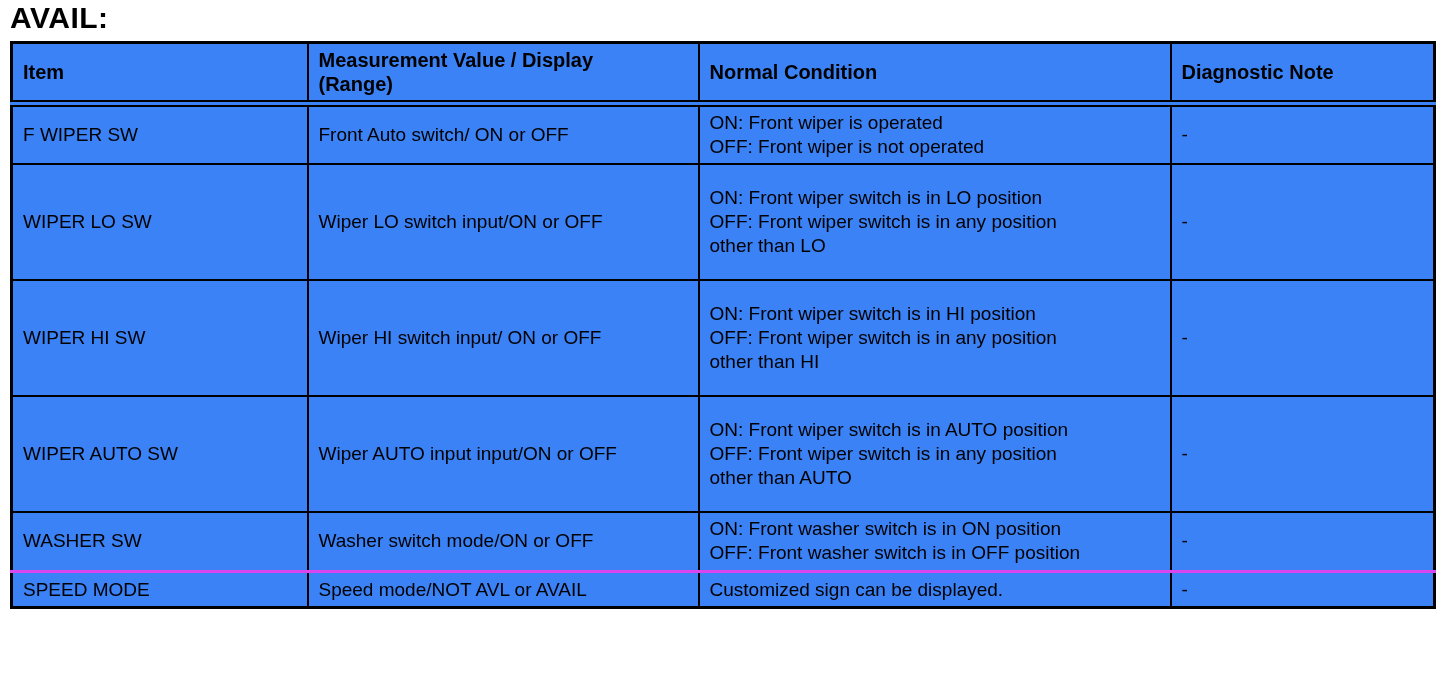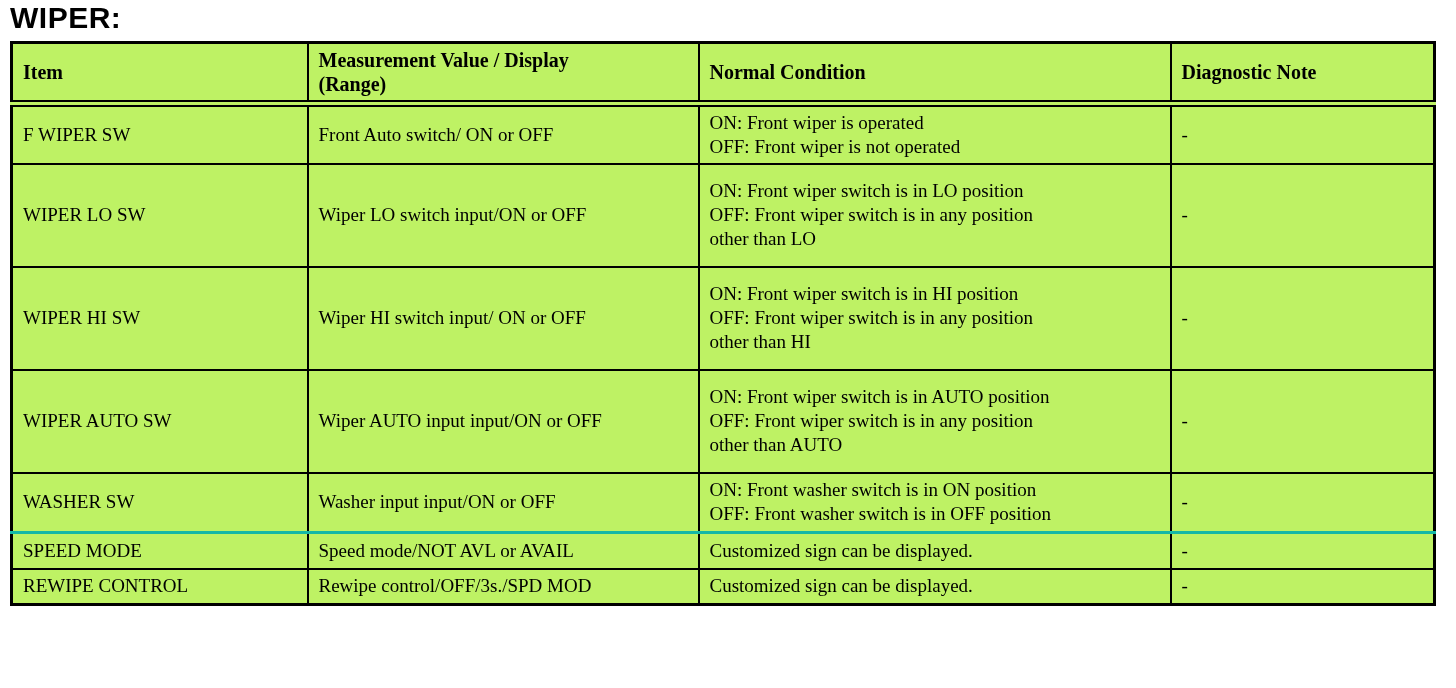--- a/index.html
+++ b/index.html
@@ -21,22 +21,21 @@
     font-size: 30px;
     font-weight: bold;
     letter-spacing: 0.5px;
     margin: 0 0 7px 0;
     line-height: 1.05;
   }
   table.spec-table {
     border-collapse: collapse;
     table-layout: fixed;
     width: 1423px;
-    background: #bef264;
-    font-family: Liberation Serif, serif;
+    background: #3b82f6;
   }
   table.spec-table th,
   table.spec-table td {
     border: 2px solid #000000;
     padding: 4px 10px;
     font-size: 19px;
     line-height: 24px;
     vertical-align: middle;
     text-align: left;
     white-space: pre-line;
@@ -53,30 +52,30 @@
     height: 58px;
   }
   th.col-normal { text-align: center; }
   
   col.c-item { width: 296px; }
   col.c-meas { width: 391px; }
   col.c-norm { width: 472px; }
   col.c-note { width: 264px; }
   
   tr.r-2line td { height: 60px; }
-  tr.r-3line td { height: 103px; }
+  tr.r-3line td { height: 116px; }
   tr.r-1line td { height: 36px; }
-  tr.r-thicktop td { border-top: 3px solid #14b8a6; }
+  tr.r-thicktop td { border-top: 3px solid #d946ef; }
   td.cell-item-indent { padding-left: 17px; }
 </style>
 </head>
 <body>
 
 <div class="page">
-  <h1 class="doc-title">WIPER:</h1>
+  <h1 class="doc-title">AVAIL:</h1>
 
   <table class="spec-table">
     <colgroup>
       <col class="c-item">
       <col class="c-meas">
       <col class="c-norm">
       <col class="c-note">
     </colgroup>
     <thead>
       <tr>
@@ -114,32 +113,26 @@
       <tr class="r-3line">
         <td>WIPER AUTO SW</td>
         <td>Wiper AUTO input input/ON or OFF</td>
         <td>ON: Front wiper switch is in AUTO position
 OFF: Front wiper switch is in any position
 other than AUTO</td>
         <td>-</td>
       </tr>
       <tr class="r-2line">
         <td>WASHER SW</td>
-        <td>Washer input input/ON or OFF</td>
+        <td>Washer switch mode/ON or OFF</td>
         <td>ON: Front washer switch is in ON position
 OFF: Front washer switch is in OFF position</td>
         <td>-</td>
       </tr>
       <tr class="r-1line r-thicktop">
         <td>SPEED MODE</td>
         <td>Speed mode/NOT AVL or AVAIL</td>
         <td>Customized sign can be displayed.</td>
         <td>-</td>
       </tr>
-      <tr class="r-1line">
-        <td class="cell-item-indent">REWIPE CONTROL</td>
-        <td>Rewipe control/OFF/3s./SPD MOD</td>
-        <td>Customized sign can be displayed.</td>
-        <td>-</td>
-      </tr>
     </tbody>
   </table>
 </div>
 
 </body></html>

